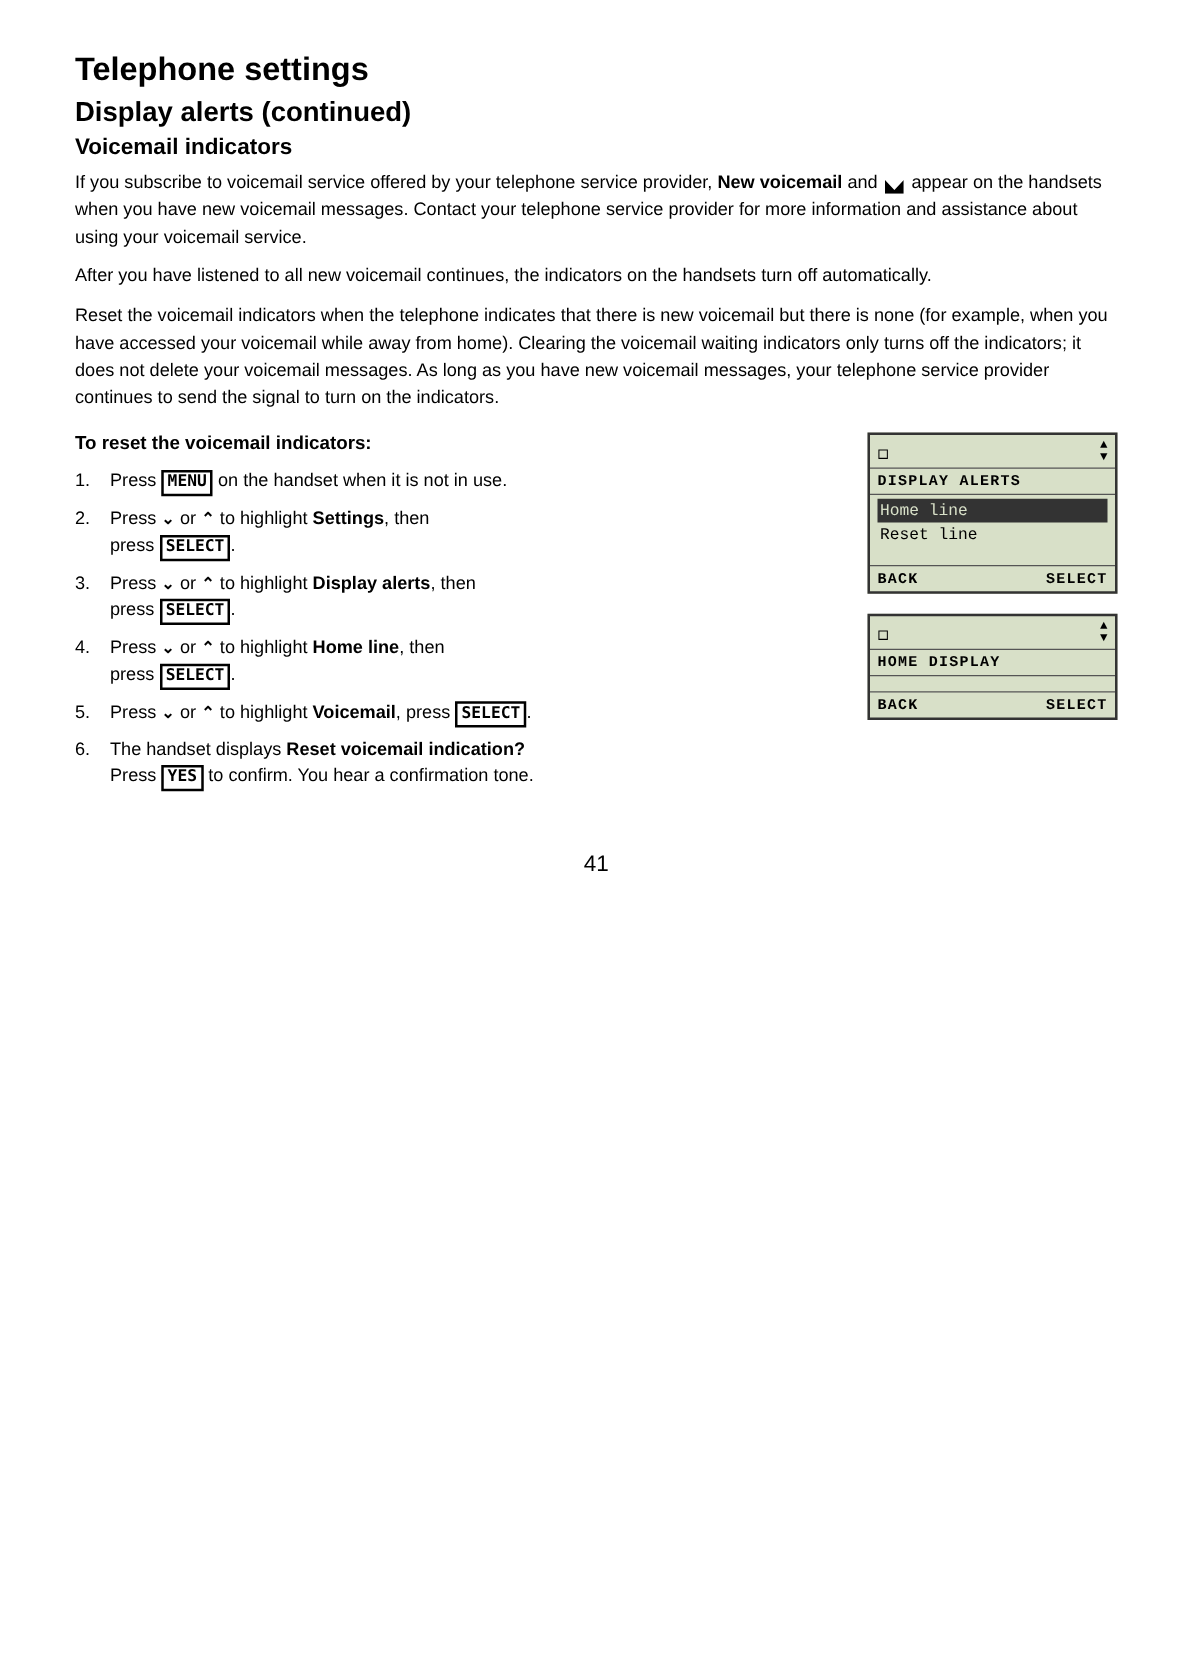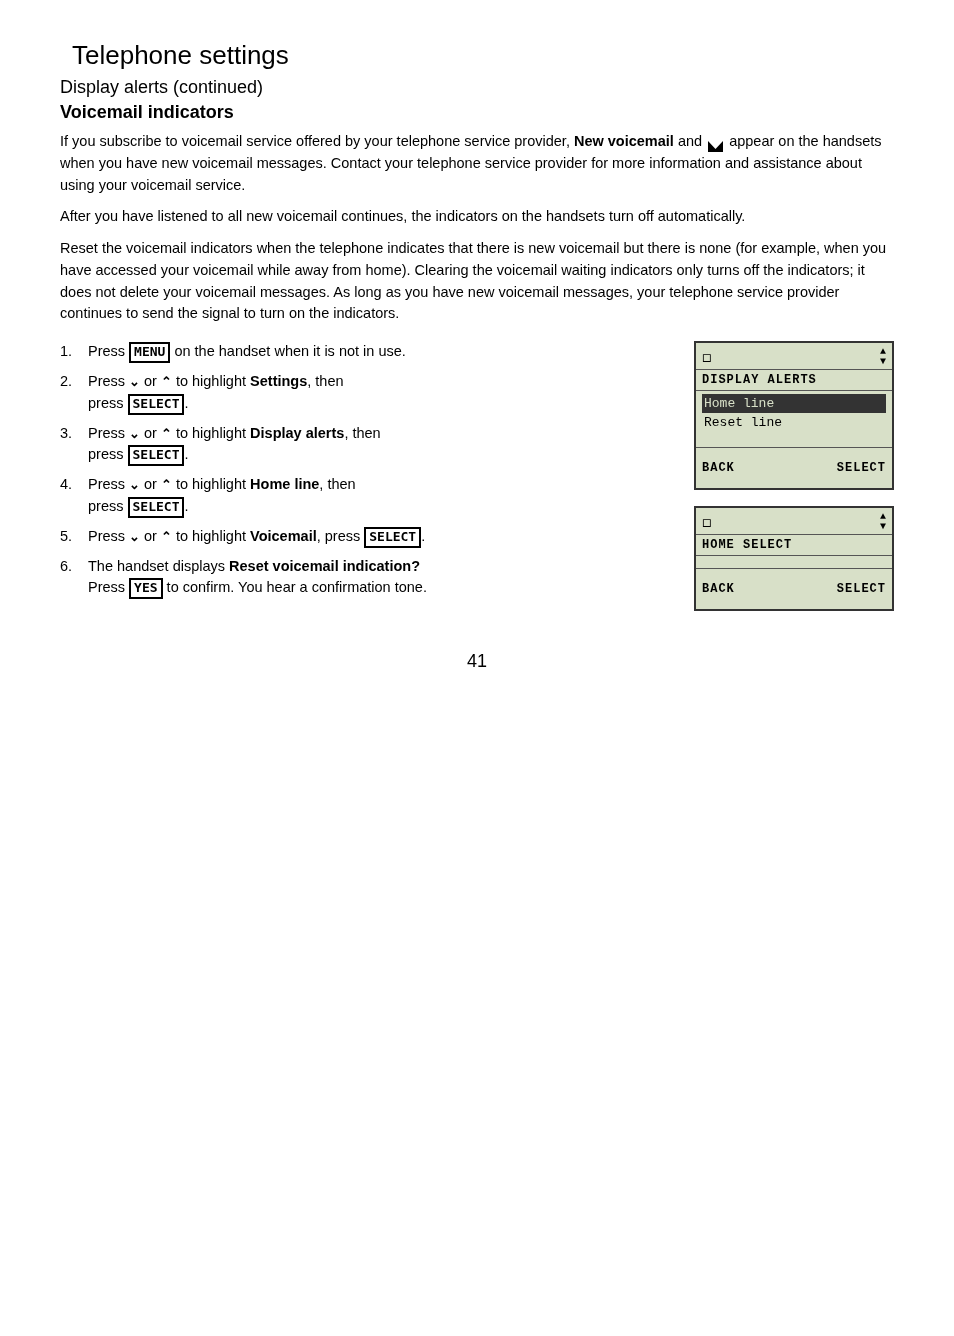--- a/index.html
+++ b/index.html
@@ -9,28 +9,27 @@
       font-family: Arial, Helvetica, sans-serif;
       font-size: 14.5px;
       color: #000000;
       width: 954px;
       min-height: 1336px;
       padding: 40px 60px 60px 60px;
     }
 
     h1.page-title {
       font-size: 26px;
-      font-weight: normal;
+      font-weight: bold;
       margin-bottom: 6px;
-      margin-left: 12px;
     }
 
     h2.section-title {
-      font-size: 18px;
-      font-weight: normal;
+      font-size: 22px;
+      font-weight: bold;
       margin-bottom: 4px;
     }
 
     h3.subsection-title {
       font-size: 18px;
       font-weight: bold;
       margin-bottom: 8px;
     }
 
     p {
@@ -148,21 +147,21 @@
 
     .lcd-item.highlighted {
       background: #333;
       color: #d8e0c8;
     }
 
     .lcd-bottom-bar {
       display: flex;
       justify-content: space-between;
       border-top: 1px solid #555;
-      padding: 13px 6px;
+      padding: 3px 6px;
       font-size: 12px;
       font-weight: bold;
       letter-spacing: 1px;
       margin-top: 4px;
       gap: 44px;
     }
 
     .lcd-spacer {
       height: 8px;
     }
@@ -205,20 +204,21 @@
   new voicemail but there is none (for example, when you have accessed your
   voicemail while away from home). Clearing the voicemail waiting indicators
   only turns off the indicators; it does not delete your voicemail messages. As
   long as you have new voicemail messages, your telephone service provider
   continues to send the signal to turn on the indicators.
 </p>
 
 <div class="steps-section">
 
   <div class="steps-left">
+    <h4 class="instruction-title">To reset the voicemail indicators:</h4>
 
     <ol>
 
       <li>
         <span class="step-num">1.</span>
         <span class="step-content">
           Press <span class="underline-box">MENU</span> on the handset when it is not in use.
         </span>
       </li>
 
@@ -299,21 +299,21 @@
     </div>
 
     <div class="lcd-screen">
       <div class="lcd-top-bar">
         <span style="font-size:15px;">◻</span>
         <div class="lcd-arrows">
           <span style="font-size:10px;">▲</span>
           <span style="font-size:10px;">▼</span>
         </div>
       </div>
-      <div class="lcd-title-row">HOME SELECT</div>
+      <div class="lcd-title-row">HOME DISPLAY</div>
       <div class="lcd-spacer"></div>
       <div class="lcd-bottom-bar">
         <span>BACK</span>
         <span>SELECT</span>
       </div>
     </div>
 
   </div>
 </div>
 

